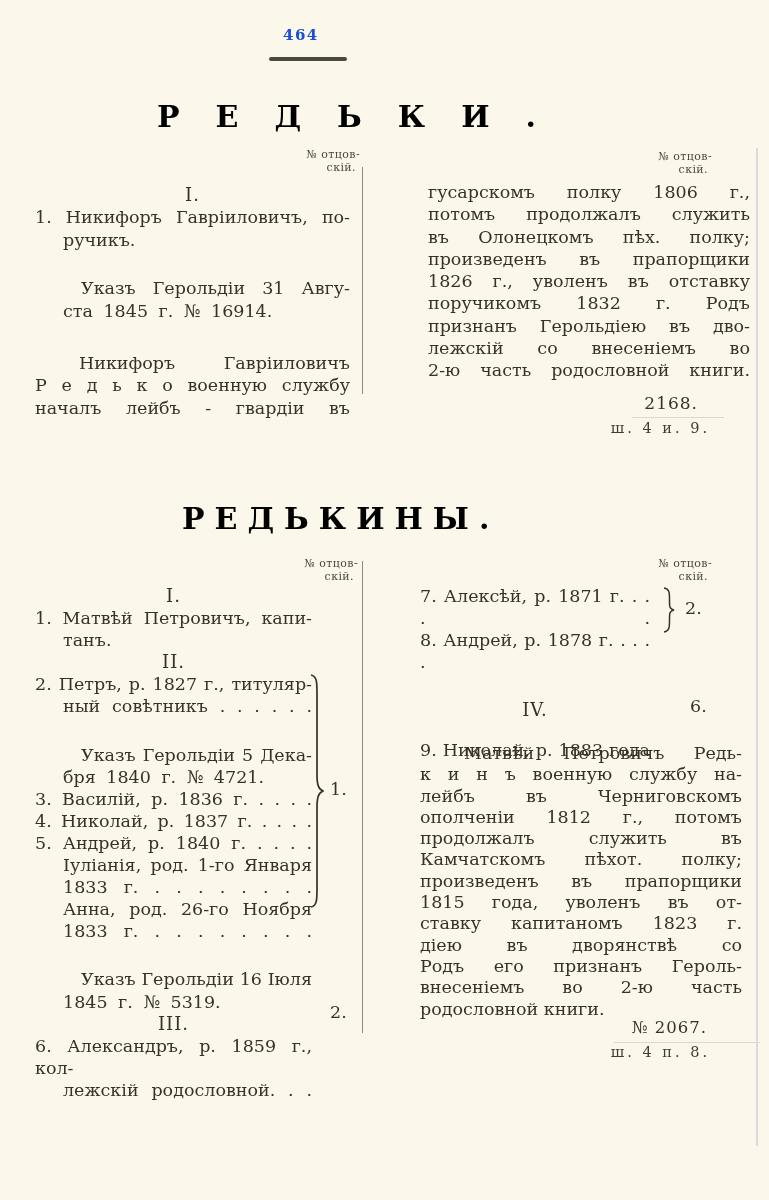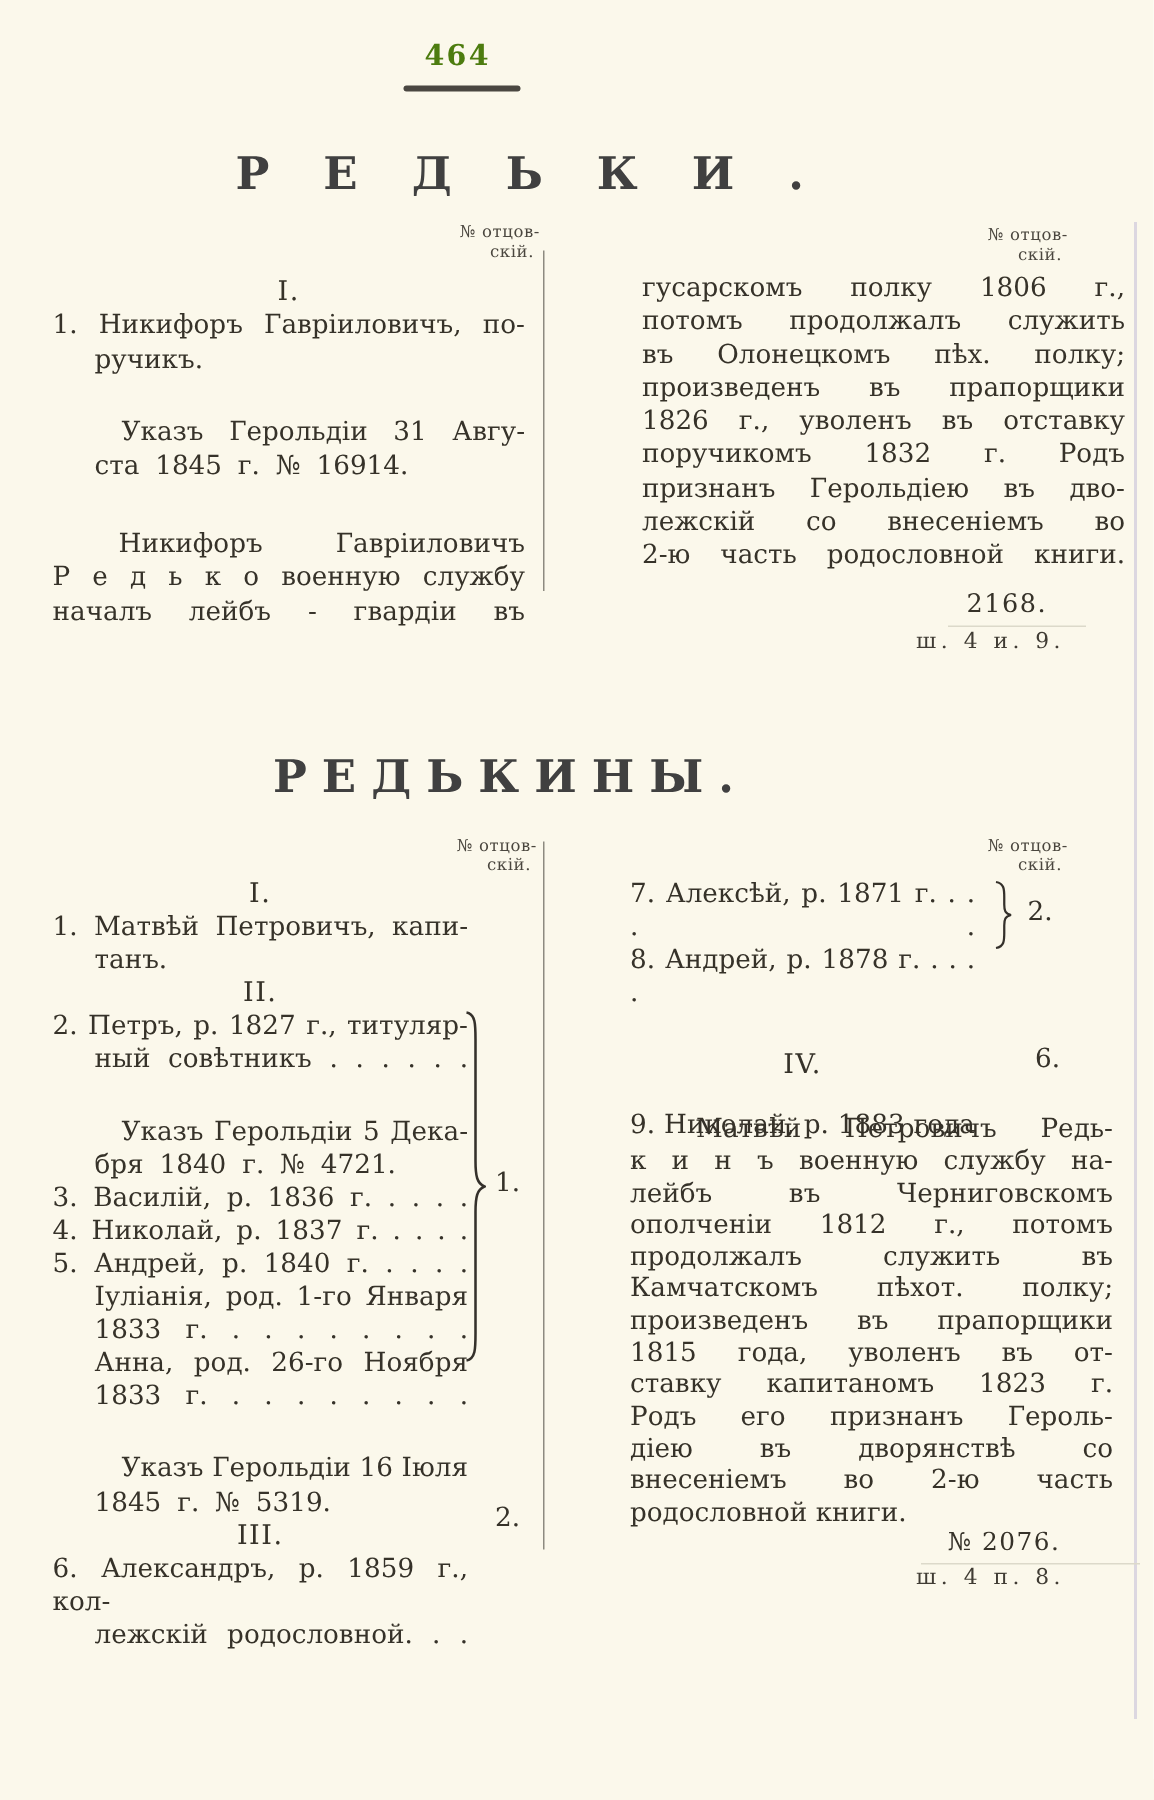--- a/index.html
+++ b/index.html
@@ -5,23 +5,23 @@
   html,body{margin:0;padding:0;}
   .page{
     position:relative;
     width:769px;height:1200px;
     background:#fbf8eb;
     overflow:hidden;
     font-family:"DejaVu Serif","Liberation Serif",serif;
     color:#363229;
   }
   .abs{position:absolute;}
-  .pagenum{font-size:19px;font-weight:bold;letter-spacing:1.5px;color:#4d7c0f;}
+  .pagenum{font-size:15px;font-weight:bold;letter-spacing:1.5px;color:#1d4ed8;}
   .bar{background:#4a4741;border-radius:2px;filter:blur(.4px);}
-  .title{font-weight:bold;font-size:30px;color:#404040;white-space:nowrap;}
+  .title{font-weight:bold;font-size:30px;color:#000000;white-space:nowrap;}
   .t1{letter-spacing:36px;}
   .t2{letter-spacing:10px;}
   .colhdr{font-size:11px;line-height:12.5px;color:#4a463e;text-align:right;letter-spacing:.4px;}
   .colhdr .l2{padding-right:4px;}
   .vrule{width:1.3px;background:#8d8a80;}
   .edge{width:2px;background:#d2ccdc;opacity:.75;}
   .faint{height:1.2px;background:#dcd9ca;}
   .col{font-size:17.5px;}
   .lhA{line-height:22.4px;}
   .lhB{line-height:22.3px;}
@@ -159,25 +159,25 @@
   <div class="abs col lhD" style="left:420px;top:743px;width:322px;">
     <div class="ln j indp">Матвѣй Петровичъ Редь-</div>
     <div class="ln j">к и н ъ военную службу на-</div>
     <div class="ln j">лейбъ въ Черниговскомъ</div>
     <div class="ln j">ополченіи 1812 г., потомъ</div>
     <div class="ln j">продолжалъ служить въ</div>
     <div class="ln j">Камчатскомъ пѣхот. полку;</div>
     <div class="ln j">произведенъ въ прапорщики</div>
     <div class="ln j">1815 года, уволенъ въ от-</div>
     <div class="ln j">ставку капитаномъ 1823 г.</div>
+    <div class="ln j">діею въ дворянствѣ со</div>
     <div class="ln j">Родъ его признанъ Героль-</div>
-    <div class="ln j">діею въ дворянствѣ со</div>
     <div class="ln j">внесеніемъ во 2-ю часть</div>
     <div class="ln l">родословной книги.</div>
   </div>
 
   <div class="abs" style="left:420px;top:1018px;width:290px;">
-    <div class="foot2-no">№ 2076.</div>
+    <div class="foot2-no">№ 2067.</div>
     <div class="shelf">ш. 4 п. 8.</div>
   </div>
   <div class="abs faint" style="left:614px;top:1042px;width:146px;"></div>
 
 </div>
 
 </body></html>

